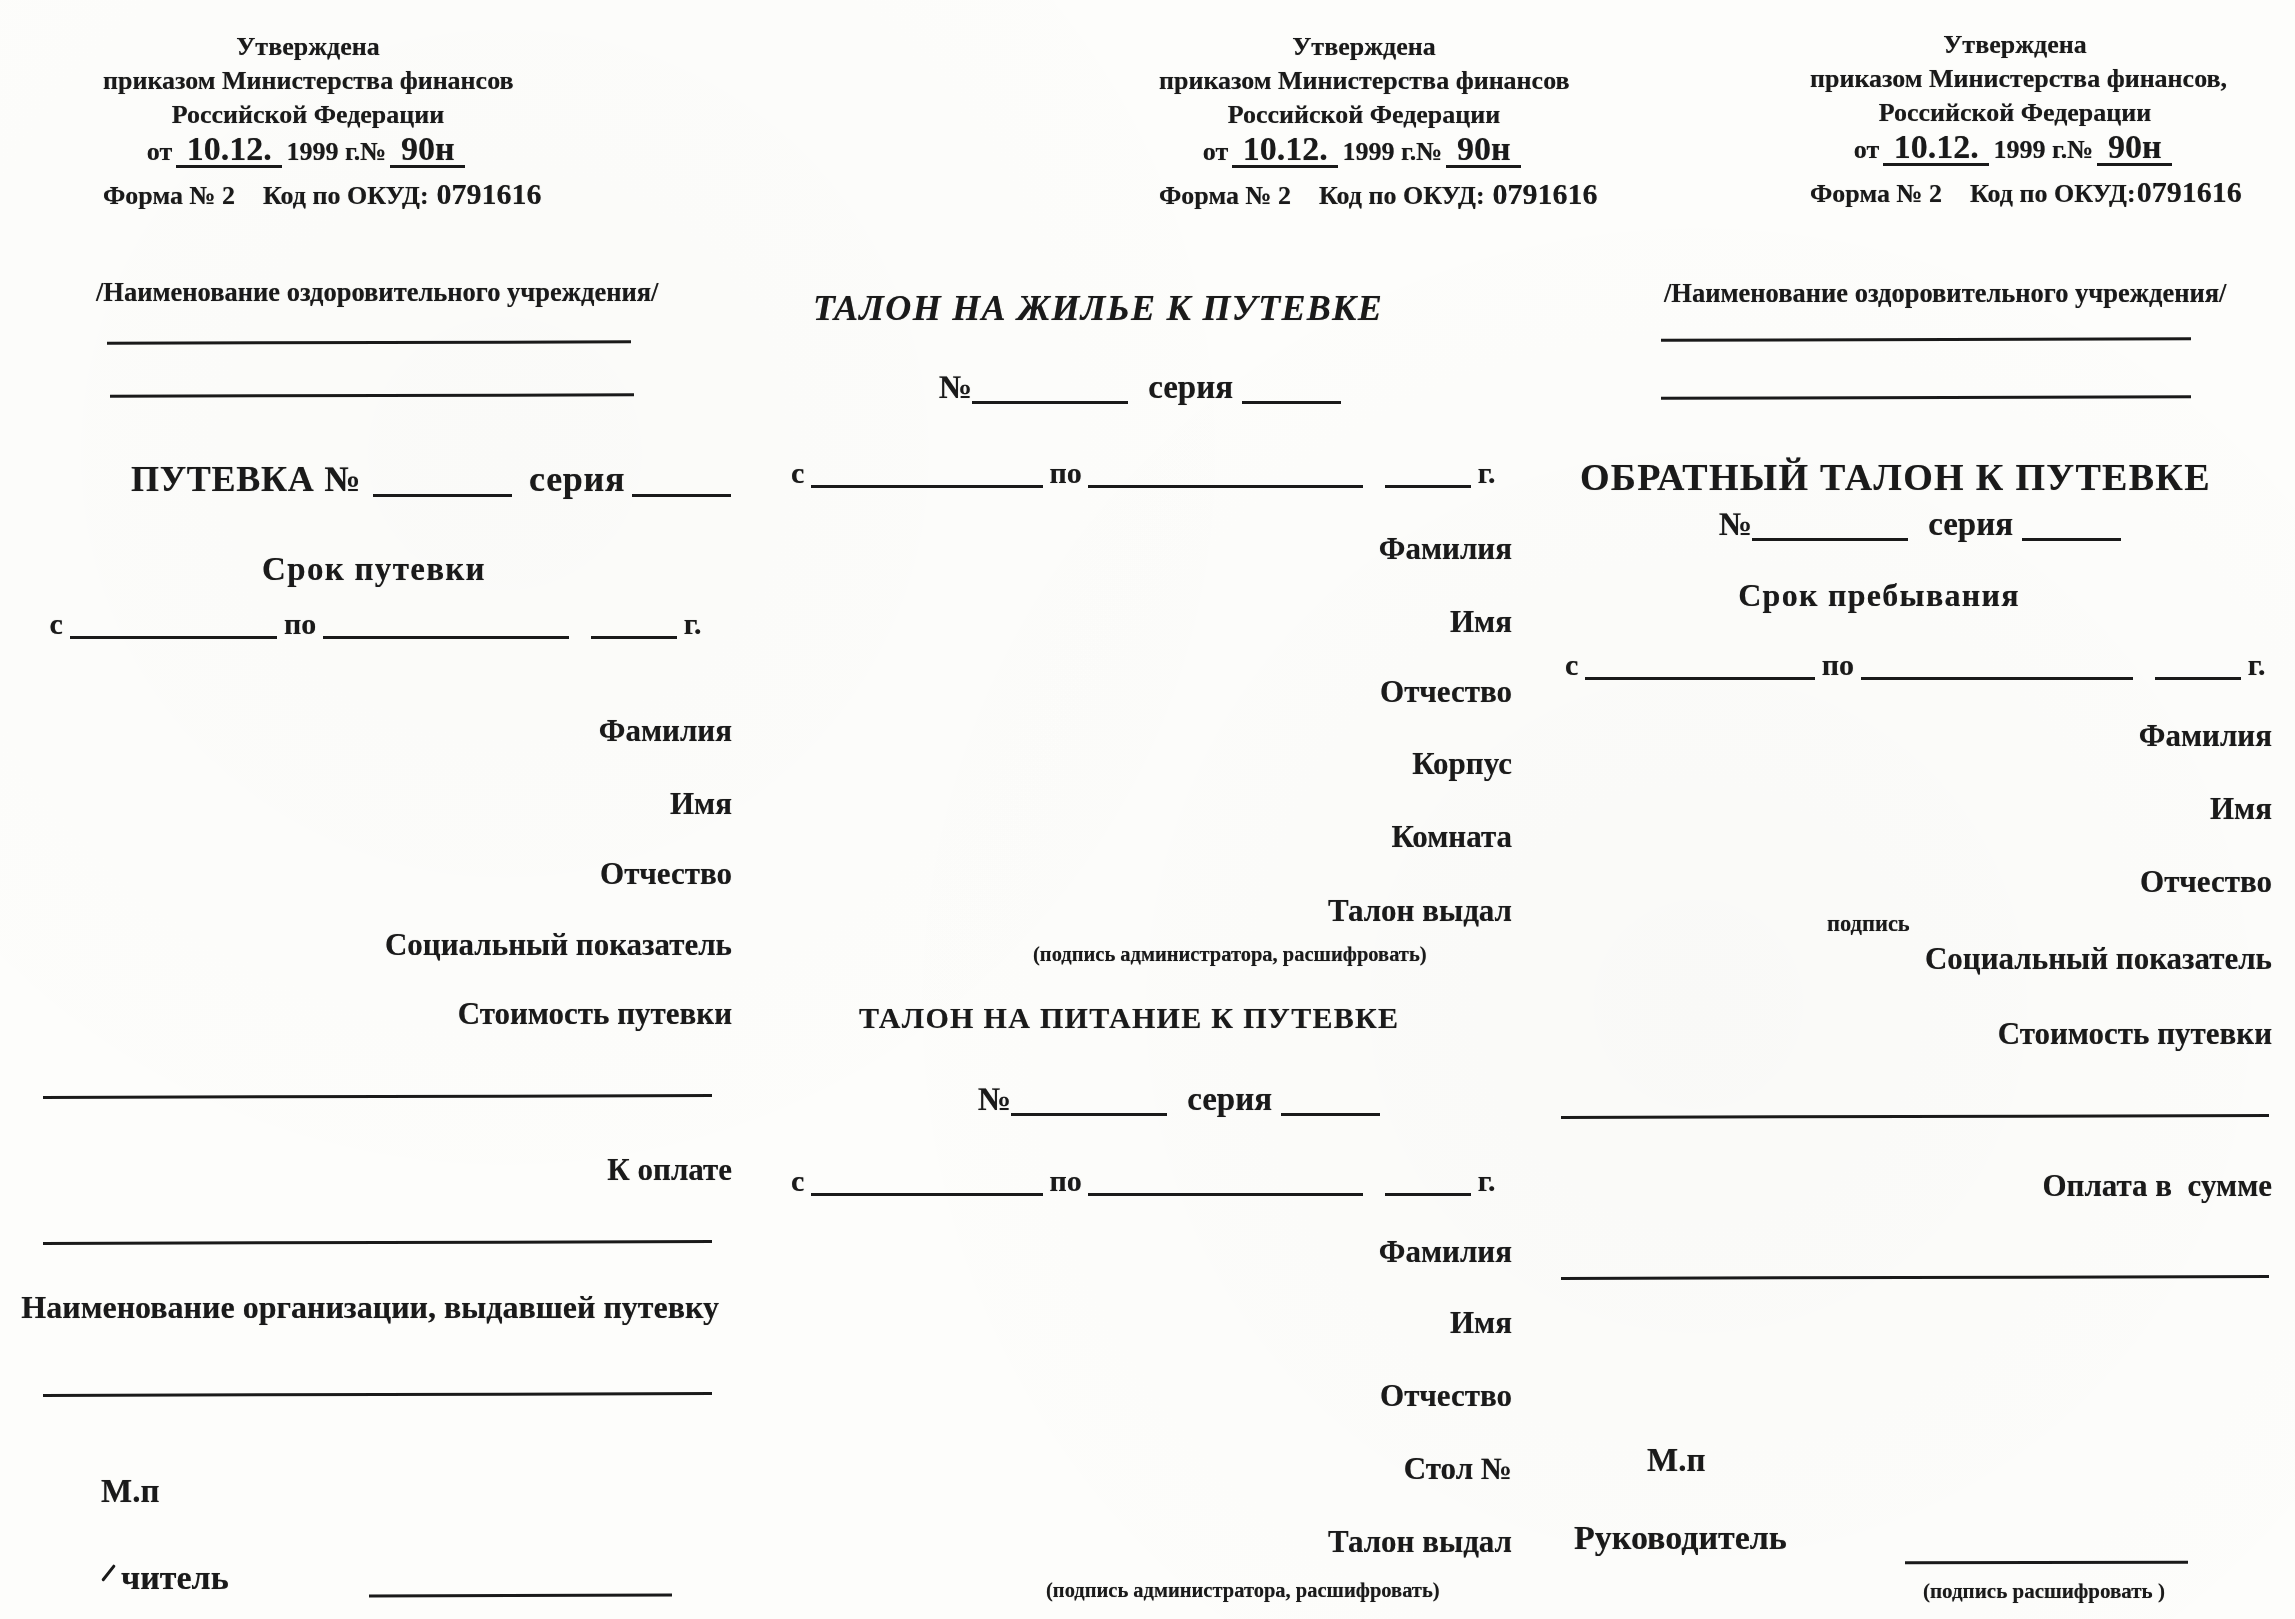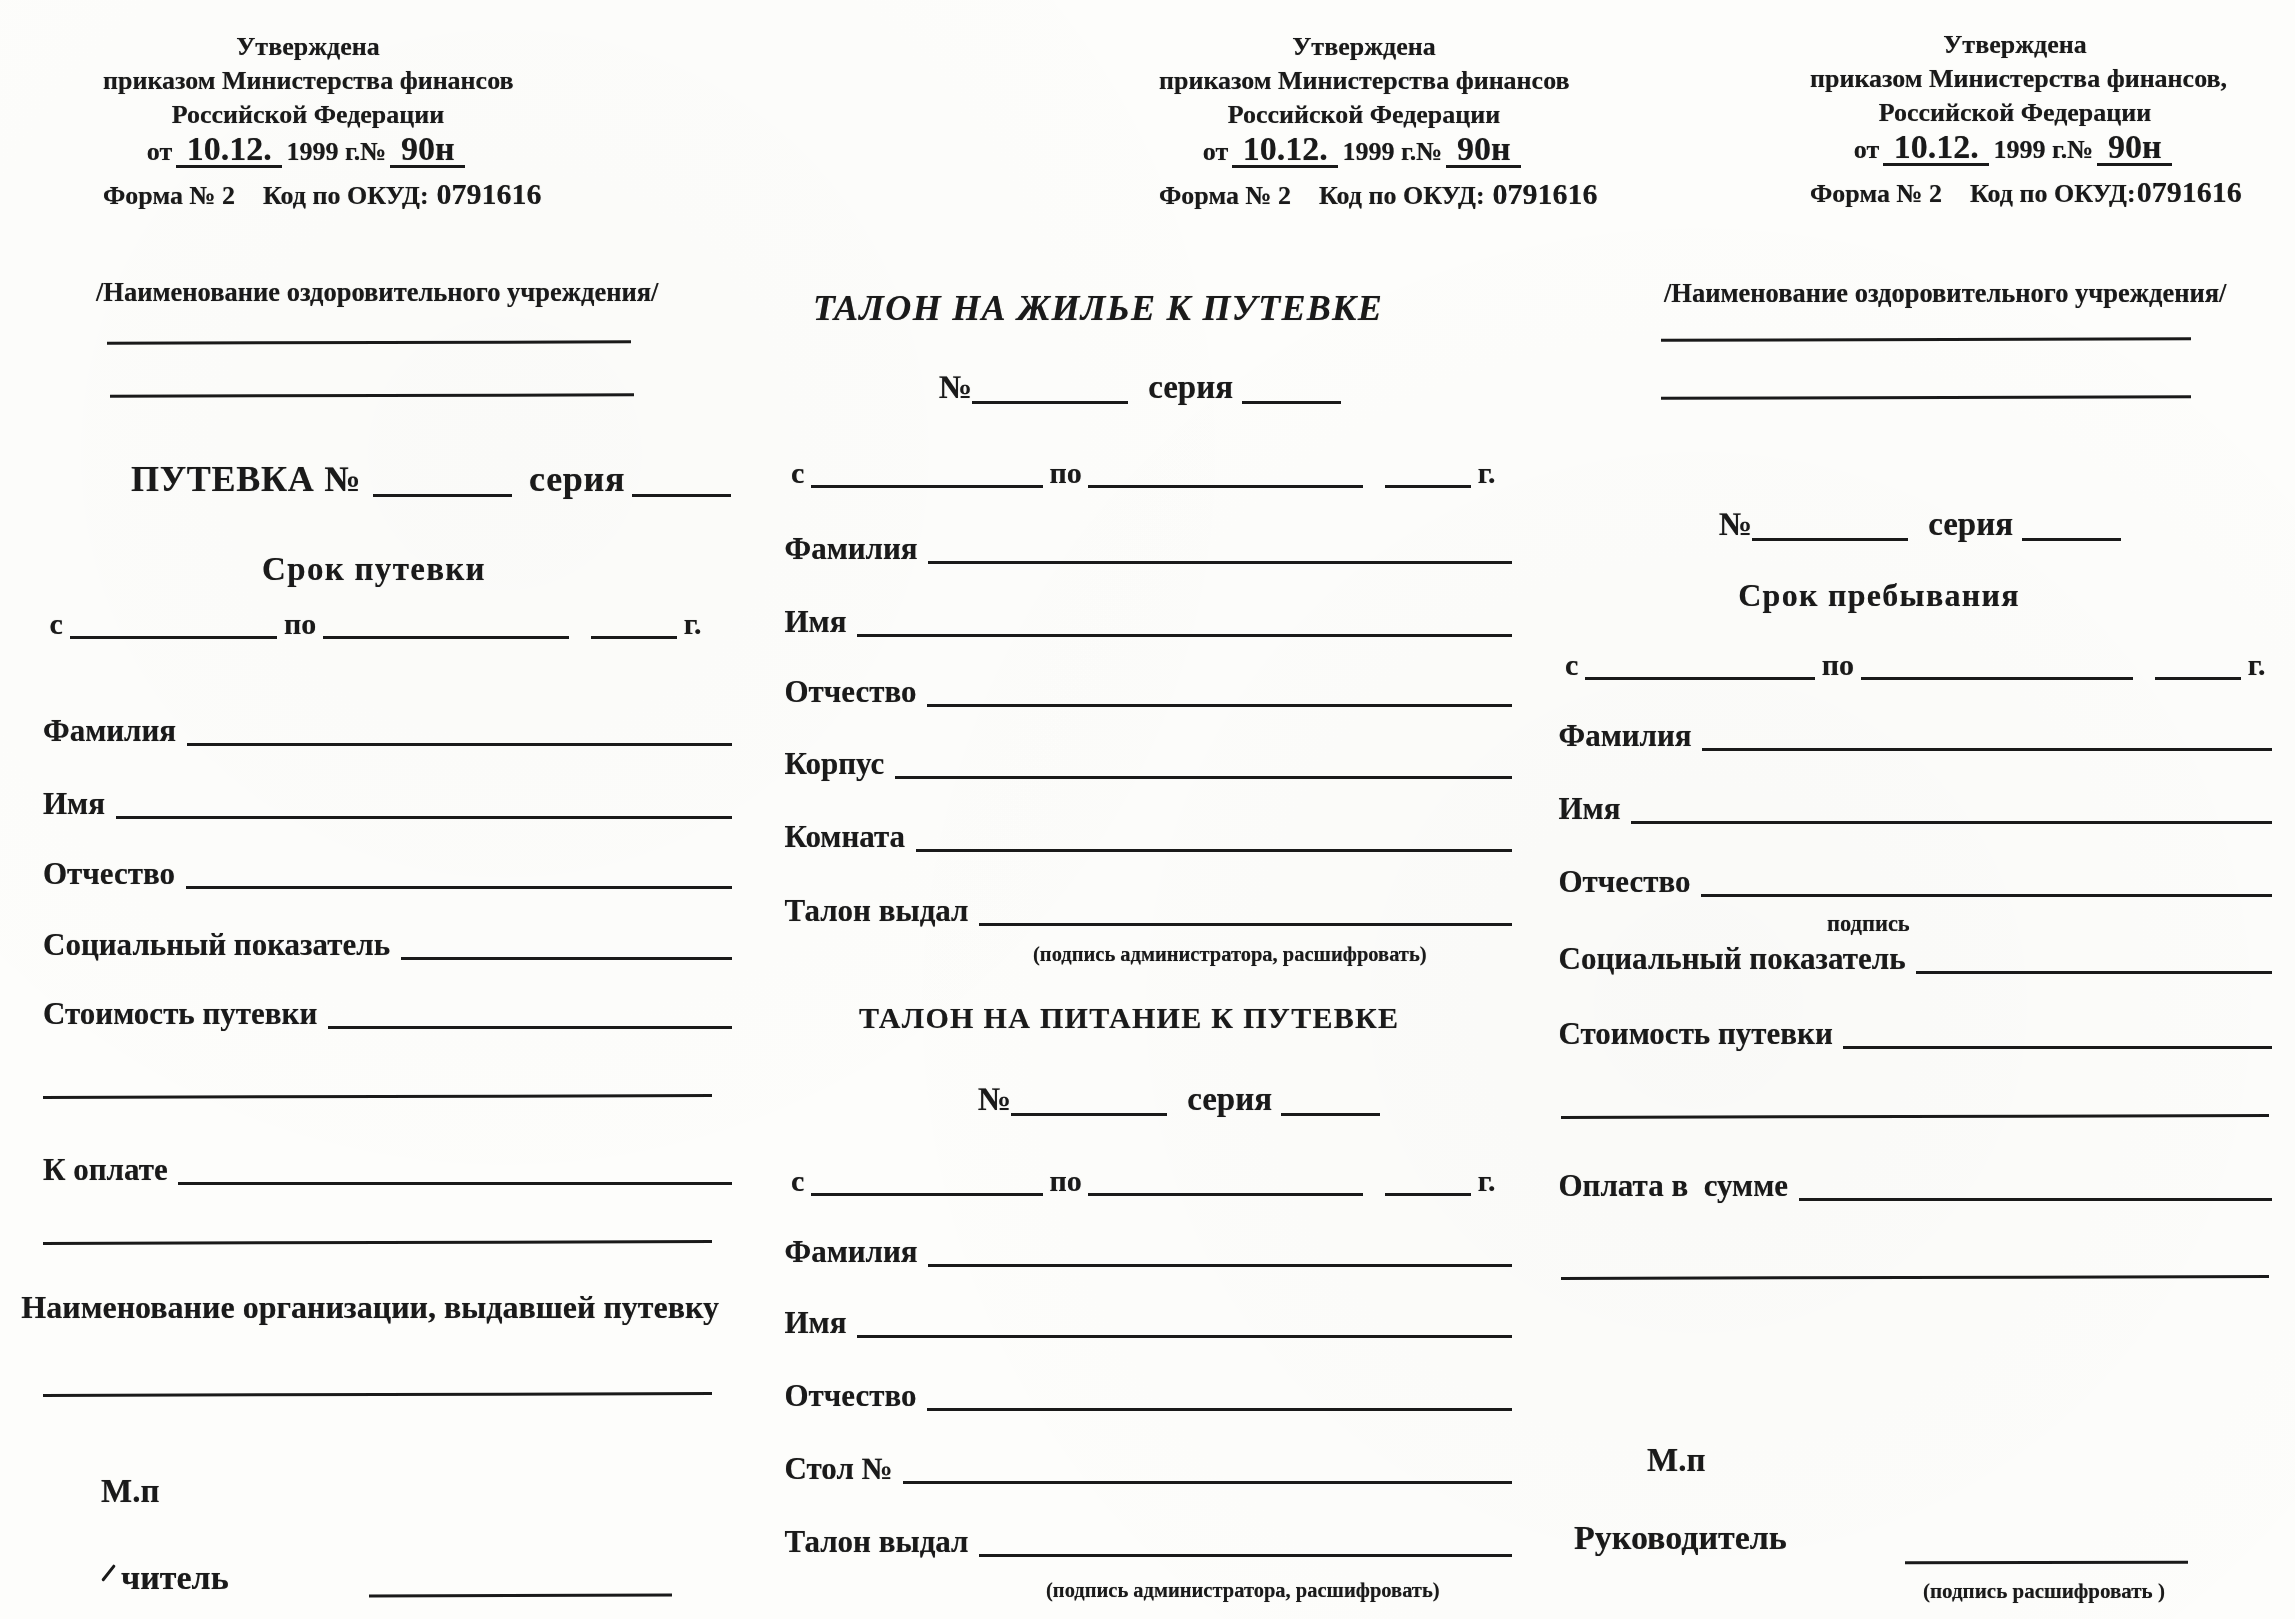--- a/index.html
+++ b/index.html
@@ -23,21 +23,21 @@
   .uval{display:inline-block;font-size:34px;line-height:.95;padding:0 10.6px;border-bottom:3.3px solid currentColor;margin:0 4px;}
   .fline{margin-top:5.3px;white-space:nowrap;}
   .okud-group{margin-left:28px;}
   .okud-code{margin-left:8px;font-size:30px;}
 
   .caption{position:absolute;font-size:26.5px;font-weight:700;white-space:nowrap;}
   .rule{position:absolute;height:0;border-bottom:3.3px solid currentColor;transform:rotate(-0.15deg);}
   .big{position:absolute;font-weight:700;letter-spacing:1.3px;white-space:nowrap;}
   .center{text-align:center;}
 
-  .field{position:absolute;display:flex;align-items:flex-end;font-size:31px;font-weight:700;line-height:1;}
+  .field{position:absolute;display:flex;align-items:flex-end;font-size:31px;font-weight:700;line-height:1;flex-direction:column;}
   .field .lbl{white-space:pre;}
   .field .blank{flex:1 1 auto;height:4px;border-bottom:3.3px solid currentColor;margin-left:10.6px;}
 
   .daterow{position:absolute;display:flex;align-items:flex-end;font-size:30px;font-weight:700;line-height:1;}
   .daterow .lbl{margin:0 6.6px;white-space:pre;}
   .daterow .blank{height:4px;border-bottom:3.3px solid currentColor;}
   .f22{flex:2.2 1 0;}
   .f26{flex:2.6 1 0;}
   .yb{flex:0 0 86px;margin-left:22.5px;}
 
@@ -249,20 +249,21 @@
       </div>
       <div class="fline">
         <span>Форма № 2</span><span class="okud-group">Код по ОКУД:</span><span class="okud-code" style="margin-left:1.3px;">0791616</span>
       </div>
     </div>
 
     <div class="caption" style="left:122px;top:278px;">/Наименование   оздоровительного учреждения/</div>
     <div class="rule" style="left:119px;top:338px;width:530px;"></div>
     <div class="rule" style="left:119px;top:396px;width:530px;"></div>
 
+    <div class="big" style="left:38px;top:455px;font-size:38px;">ОБРАТНЫЙ ТАЛОН К ПУТЕВКЕ</div>
 
     <div class="numrow" style="left:177px;top:508px;">
       <span class="lbl">№</span>
       <span class="blank" style="width:156px;"></span>
       <span class="lbl ml">серия</span>
       <span class="blank" style="width:99px;"></span>
     </div>
 
     <div class="big center" style="left:0;top:577px;right:79px;font-size:32px;">Срок пребывания</div>
 

